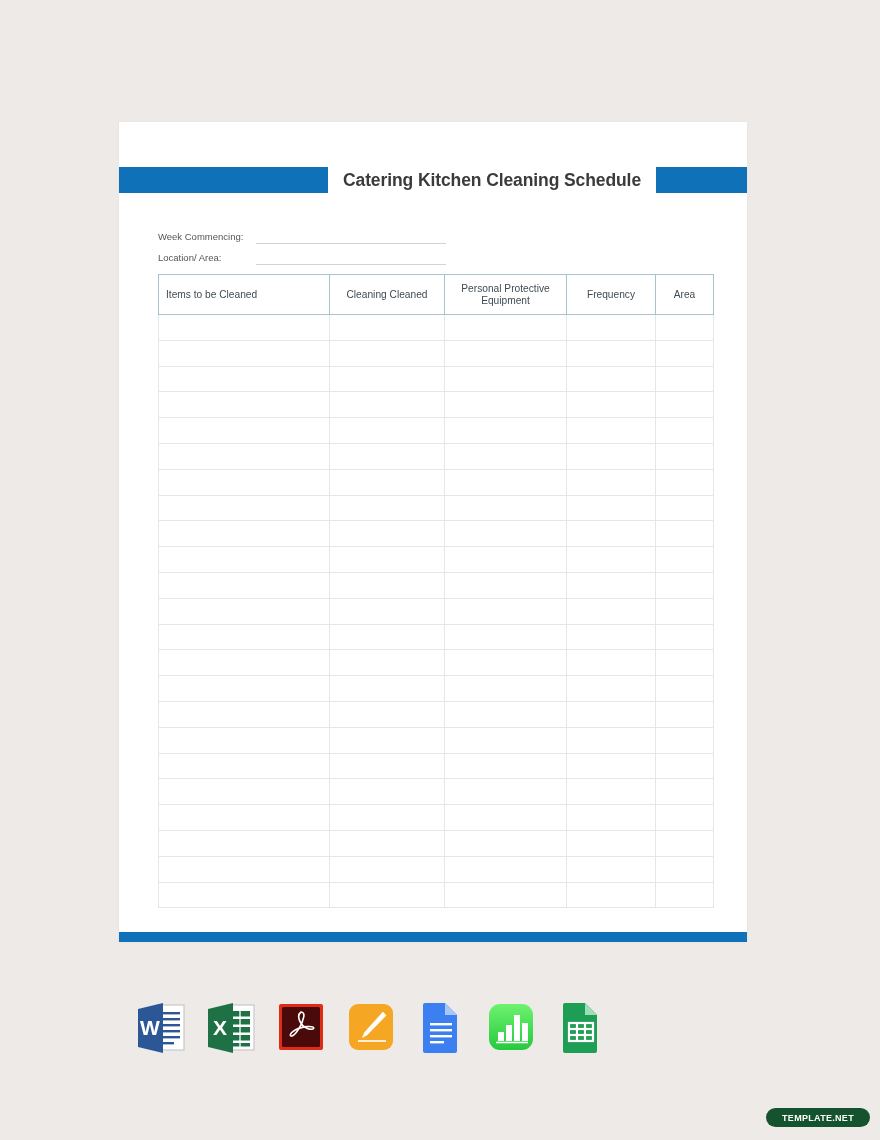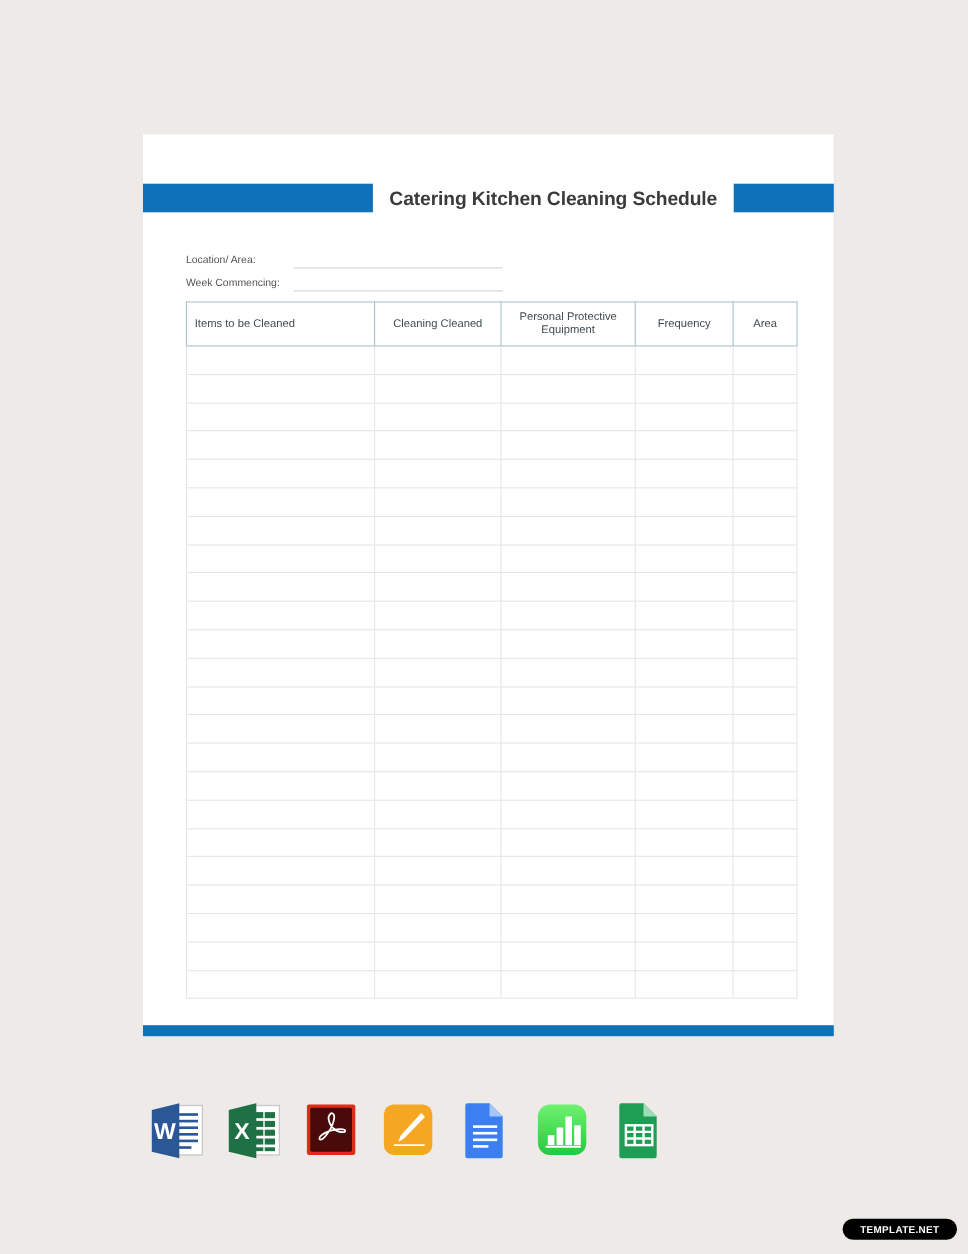--- a/index.html
+++ b/index.html
@@ -11,21 +11,21 @@
     height: 1140px;
     background: #edeae7;
     font-family: "Liberation Sans", sans-serif;
     position: relative;
     overflow: hidden;
   }
 
   
   #doc-page {
     position: absolute;
-    left: 130px;
+    left: 119px;
     top: 122px;
     width: 628px;
     height: 820px;
     background: #ffffff;
     box-shadow: 0 0 2px rgba(0,0,0,0.06);
   }
 
   
   #header-band {
     position: absolute;
@@ -150,21 +150,21 @@
   .format-icon svg { display: block; }
 
   
   #watermark-badge {
     position: absolute;
     left: 766px;
     top: 1108px;
     width: 104px;
     height: 19px;
     border-radius: 10px;
-    background: #000000;
+    background: #14532d;
     color: #ffffff;
     font-size: 9px;
     font-weight: bold;
     letter-spacing: 0.3px;
     display: flex;
     align-items: center;
     justify-content: center;
   }
   #watermark-badge .wm-light { font-weight: bold; }
 </style>
@@ -173,26 +173,26 @@
 
 <div id="doc-page">
 
   <div id="header-band">
     <div class="header-rule" id="header-rule-left"></div>
     <div id="doc-title">Catering Kitchen Cleaning Schedule</div>
     <div class="header-rule" id="header-rule-right"></div>
   </div>
 
   <div id="meta-fields">
+    <div class="meta-row" id="meta-row-week">
+      <span class="meta-label">Week Commencing:</span>
+      <span class="meta-line"></span>
+    </div>
     <div class="meta-row" id="meta-row-loc">
       <span class="meta-label">Location/ Area:</span>
-      <span class="meta-line"></span>
-    </div>
-    <div class="meta-row" id="meta-row-week">
-      <span class="meta-label">Week Commencing:</span>
       <span class="meta-line"></span>
     </div>
   </div>
 
   <table id="schedule-table">
     <colgroup>
       <col class="col-w-items">
         <col class="col-w-agents">
         <col class="col-w-ppe">
       <col class="col-w-freq">

